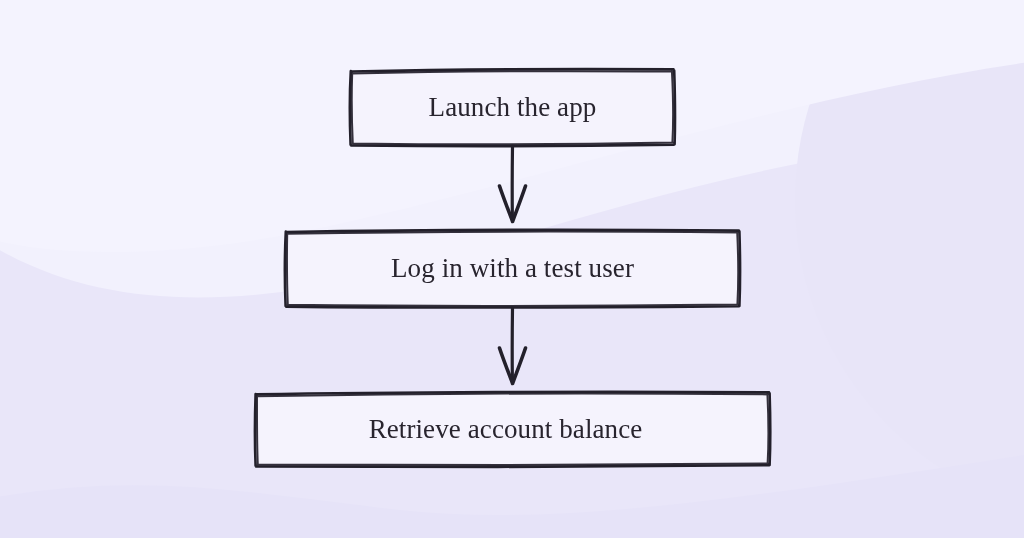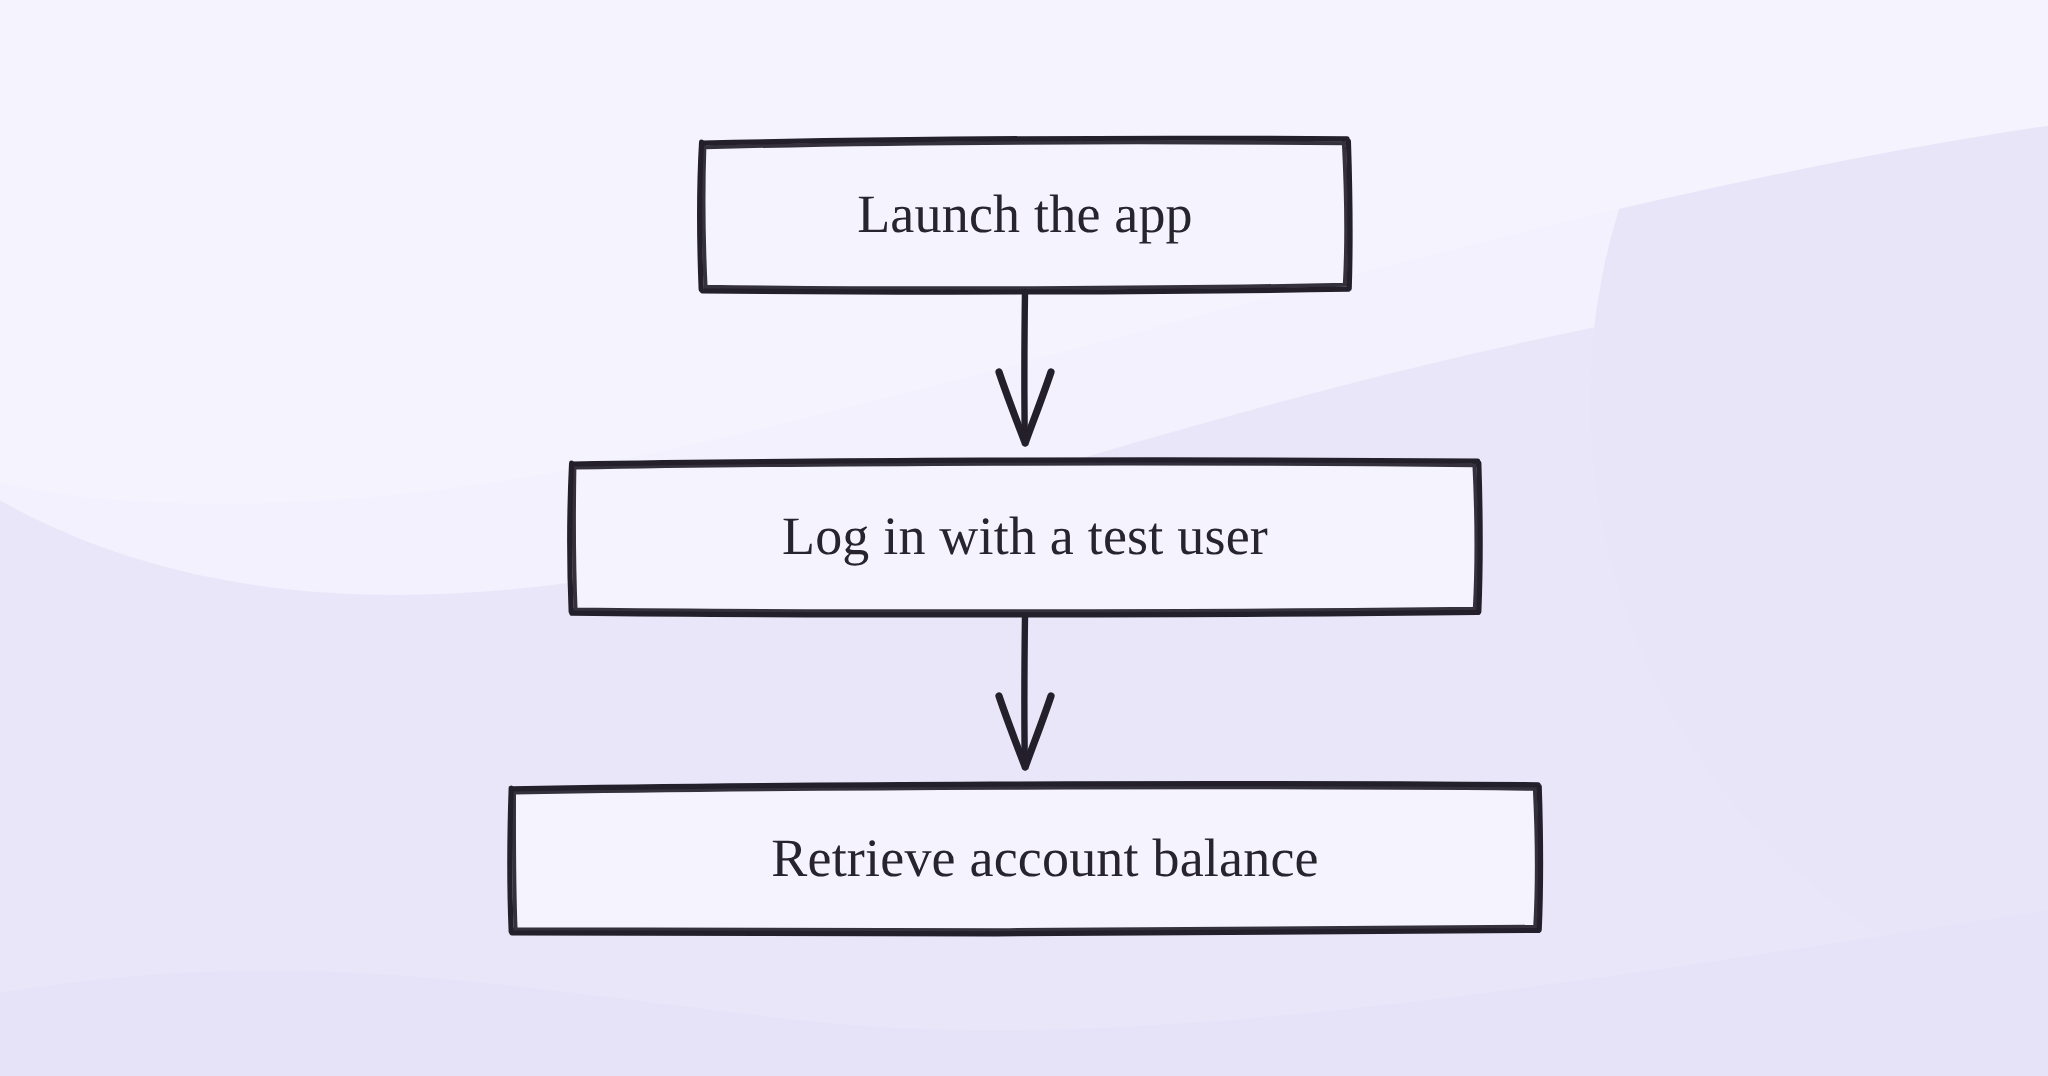--- a/index.html
+++ b/index.html
@@ -54,21 +54,21 @@
     font-family: "Liberation Serif", "DejaVu Serif", serif;
     font-size: 27px;
     line-height: 1.2;
     letter-spacing: 0.1px;
     white-space: nowrap;
     -webkit-font-smoothing: antialiased;
   }
 
   #label-node-0 { left: 350px; top: 69px;  width: 325px; height: 76px; }
   #label-node-1 { left: 285px; top: 230px; width: 455px; height: 77px; font-family: Liberation Serif, serif; }
-  #label-node-2 { left: 265px; top: 392px; width: 515px; height: 75px; }
+  #label-node-2 { left: 248px; top: 392px; width: 515px; height: 75px; }
 </style>
 </head>
 <body>
 
 <div id="canvas">
 
   <svg id="bg-waves" viewBox="0 0 1024 538" preserveAspectRatio="none" aria-hidden="true">
     <rect x="0" y="0" width="1024" height="538" fill="#f2f1fd"></rect>
 
     <path fill="#e9e6f9" d="M -20,238 C 120,330 300,300 470,250 C 640,200 800,150 1044,128

